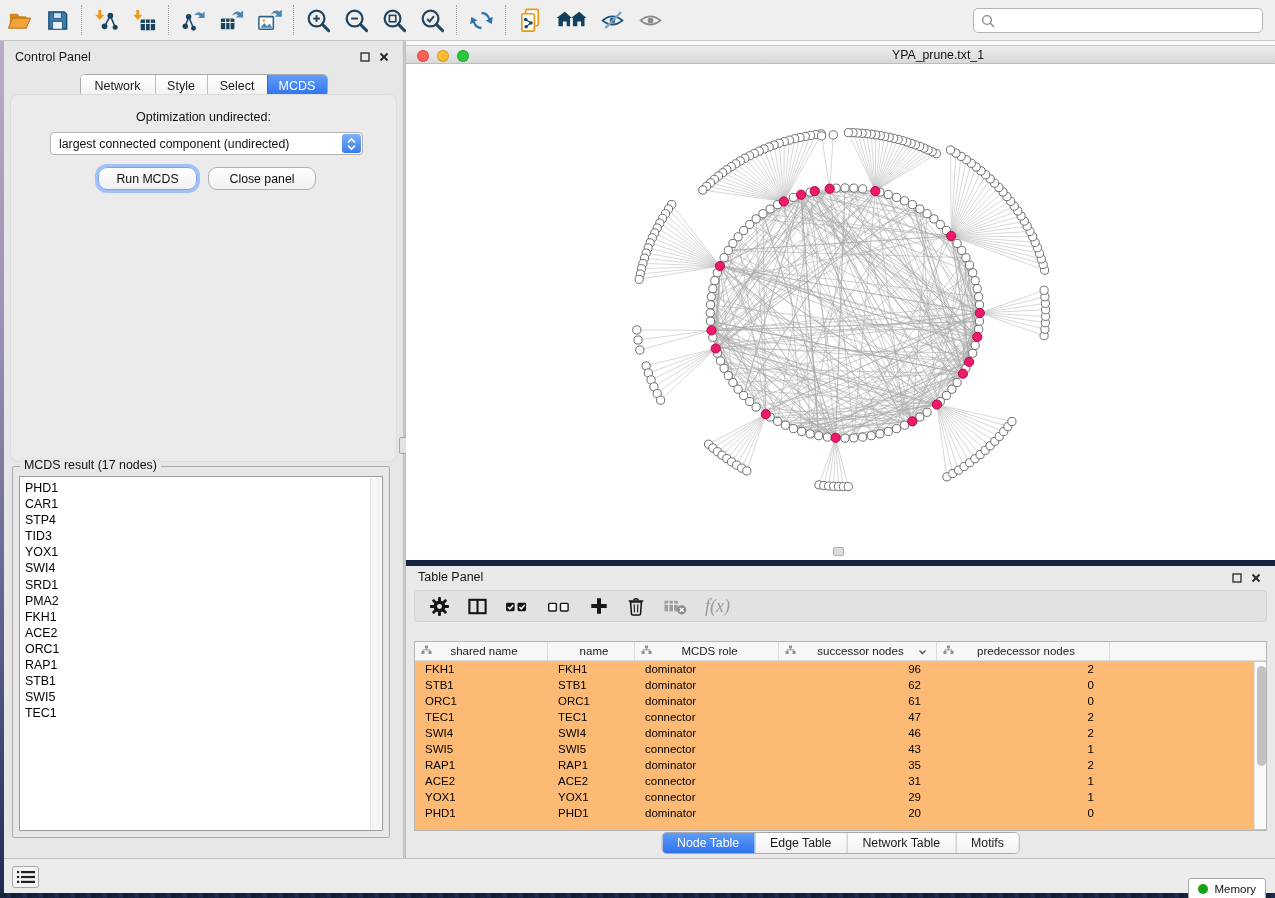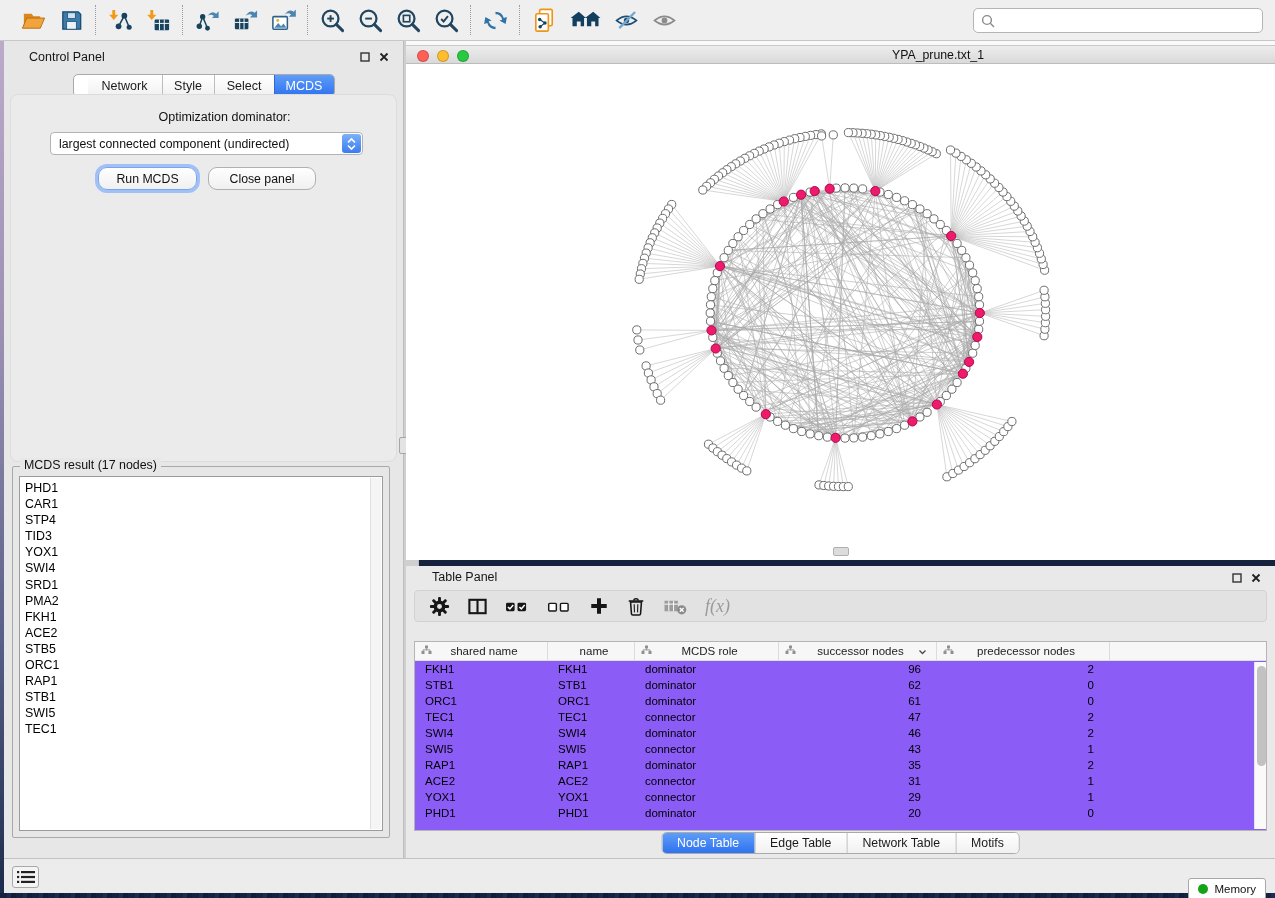--- a/index.html
+++ b/index.html
@@ -1,18 +1,18 @@
 <!DOCTYPE html>
 <html><head>
 <meta charset="utf-8">
 <style>
   html,body{margin:0;padding:0;width:1275px;height:898px;overflow:hidden;
     font-family:"Liberation Sans","DejaVu Sans",sans-serif;background:#16233f;}
   *{box-sizing:border-box;}
-  .abs{position:absolute;padding-left:14px;}
+  .abs{position:absolute;}
 
   
   #desk-left{left:0;top:41px;width:4px;height:852px;
     background:linear-gradient(#bcaac9,#9a8fb3 35%,#596089 70%,#1d2b4e);}
   #desk-bottom{left:0;top:893px;width:1275px;height:5px;
     background:repeating-linear-gradient(90deg,#16233f 0 7px,#1d2d52 7px 11px,#121d36 11px 16px);}
 
   
   #toolbar{left:0;top:0;width:1275px;height:41px;background:#efefef;border-bottom:1px solid #c7c7c7;
     display:flex;align-items:center;}
@@ -64,21 +64,21 @@
   #nv-title{position:absolute;left:532px;top:2px;transform:translateX(-50%);font-size:12.3px;color:#111;}
   #nv-canvas{position:absolute;left:0;top:23px;width:869px;height:496px;background:#fff;}
 
   
   #table-panel{left:406px;top:566px;width:869px;height:292px;background:#e9e9e9;}
   #tp-title{left:12px;top:4px;}
   #tp-toolbar{position:absolute;left:8px;top:24px;width:853px;height:32px;background:#e2e2e2;
     border:1px solid #d2d2d2;border-radius:4px;display:flex;align-items:center;padding-left:14px;}
   .tp-icon{margin-right:17px;display:flex;align-items:center;}
   #fx-icon{font-family:"Liberation Serif","DejaVu Serif",serif;font-style:italic;color:#9a9a9a;font-size:18px;}
-  #tp-table{position:absolute;left:8px;top:75px;width:853px;height:190px;background:#8b5cf6;border:1px solid #b5b5b5;overflow:hidden;}
+  #tp-table{position:absolute;left:8px;top:75px;width:853px;height:190px;background:#fdba74;border:1px solid #b5b5b5;overflow:hidden;}
   #tp-header{display:flex;height:19px;background:#f7f7f7;border-bottom:1px solid #dedede;}
   .hcell{display:grid;grid-template-columns:18px 1fr 16px;align-items:center;border-right:1px solid #dcdcdc;
     font-size:11.5px;color:#222;padding:0 2px 0 6px;}
   .hcell .hlabel{text-align:center;white-space:nowrap;overflow:hidden;}
   .trow{display:flex;height:16px;align-items:center;font-size:11.5px;color:#000;}
   .tcell{padding-left:10px;white-space:nowrap;overflow:hidden;}
   .tcell.num{text-align:right;padding-right:16px;padding-left:0;}
   #tp-scroll{position:absolute;right:0;top:20px;bottom:1px;width:12px;background:#fafafa;border-left:1px solid #e3e3e3;}
   #tp-thumb{position:absolute;left:1.5px;top:4px;width:9px;height:100px;background:#c2c2c2;border-radius:4.5px;}
   #tp-tabs{position:absolute;left:50%;transform:translateX(-50%);top:266px;height:22px;display:flex;
@@ -272,21 +272,21 @@
     </span>
 
   <div id="cp-tabs" class="abs">
       <div class="seg" style="width: 74px;">Network</div>
       <div class="seg" style="width: 52px;">Style</div>
       <div class="seg" style="width: 60px;">Select</div>
       <div class="seg active" style="width: 60px;">MCDS</div>
     </div>
 
   <div id="cp-content" class="abs">
-    <div id="opt-label" class="abs">Optimization dominator:</div>
+    <div id="opt-label" class="abs">Optimization undirected:</div>
     <div id="opt-select" class="abs">
       <span>largest connected component (undirected)</span>
       <span id="opt-stepper">
           <svg width="11" height="14" viewBox="0 0 11 14">
             <path d="M2 5.5 L5.5 2 L9 5.5" stroke="#fff" stroke-width="1.6" fill="none"></path>
             <path d="M2 8.5 L5.5 12 L9 8.5" stroke="#fff" stroke-width="1.6" fill="none"></path>
           </svg>
         </span>
     </div>
     <div id="run-btn" class="btn">Run MCDS</div>
@@ -300,21 +300,20 @@
           <div>PHD1</div>
           <div>CAR1</div>
           <div>STP4</div>
           <div>TID3</div>
           <div>YOX1</div>
           <div>SWI4</div>
           <div>SRD1</div>
           <div>PMA2</div>
           <div>FKH1</div>
           <div>ACE2</div>
-          <div>STB5</div>
           <div>ORC1</div>
           <div>RAP1</div>
           <div>STB1</div>
           <div>SWI5</div>
           <div>TEC1</div>
         </div>
       <div id="mcds-scroll"></div>
     </div>
   </div>
 </div>

